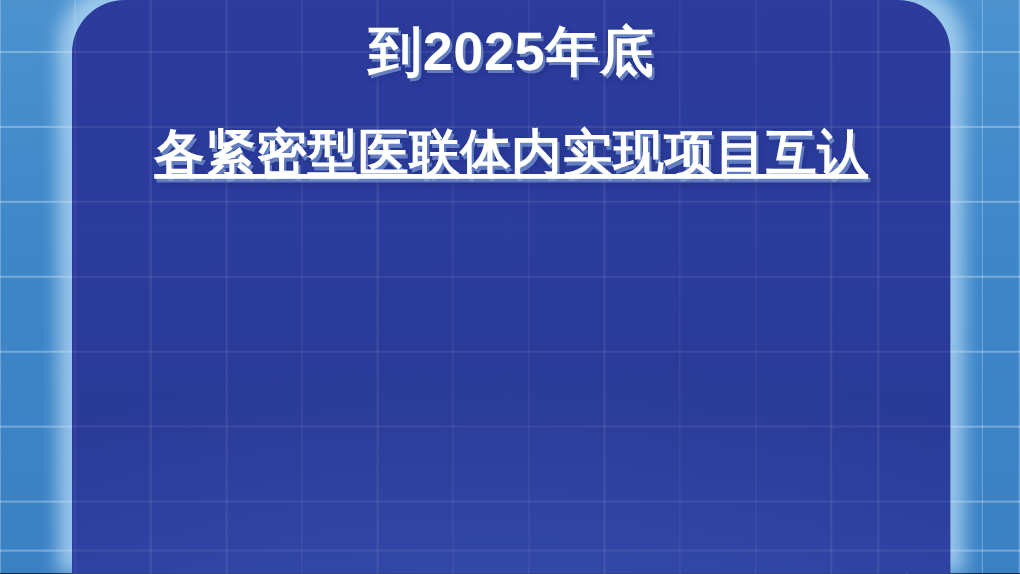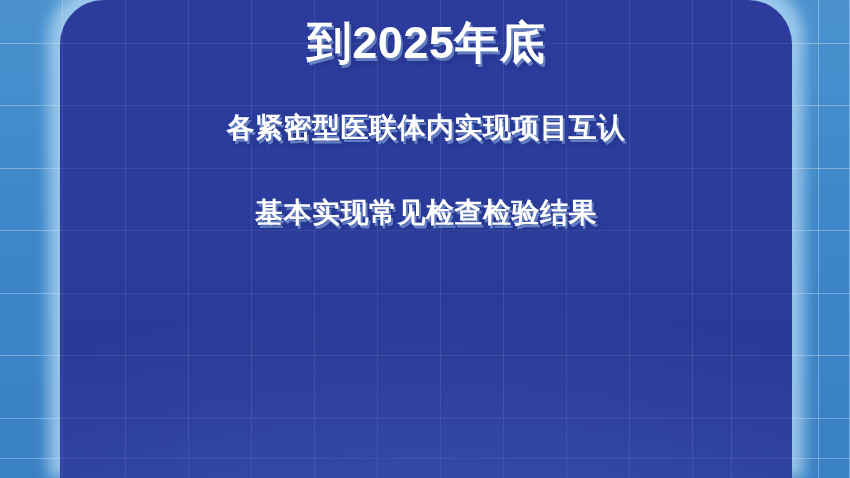--- a/index.html
+++ b/index.html
@@ -104,37 +104,36 @@
     text-align: center;
     color: #ffffff;
     font-weight: bold;
     letter-spacing: 0.5px;
     white-space: nowrap;
     text-shadow:
       2px 3px 0 rgba(150,185,235,0.55),
       3px 4px 5px rgba(20,32,90,0.35);
   }
   .line.big   { font-size: 45px; }
-  .line.small { font-size: 28px; }
+  .line.small { font-size: 42px; text-decoration: underline; }
 </style>
 </head>
 <body>
 
 <div id="stage">
 
   <div class="backdrop">
     <div class="backdrop-grid"></div>
   </div>
 
   <div class="card-glow"></div>
 
   <div class="card">
     <div class="card-grid"></div>
     <div class="card-sheen"></div>
 
     <div class="lines">
       <div class="line big">到2025年底</div>
       <div class="line small">各紧密型医联体内实现项目互认</div>
-      <div class="line small">基本实现常见检查检验结果</div>
     </div>
   </div>
 
 </div>
 
 </body></html>

